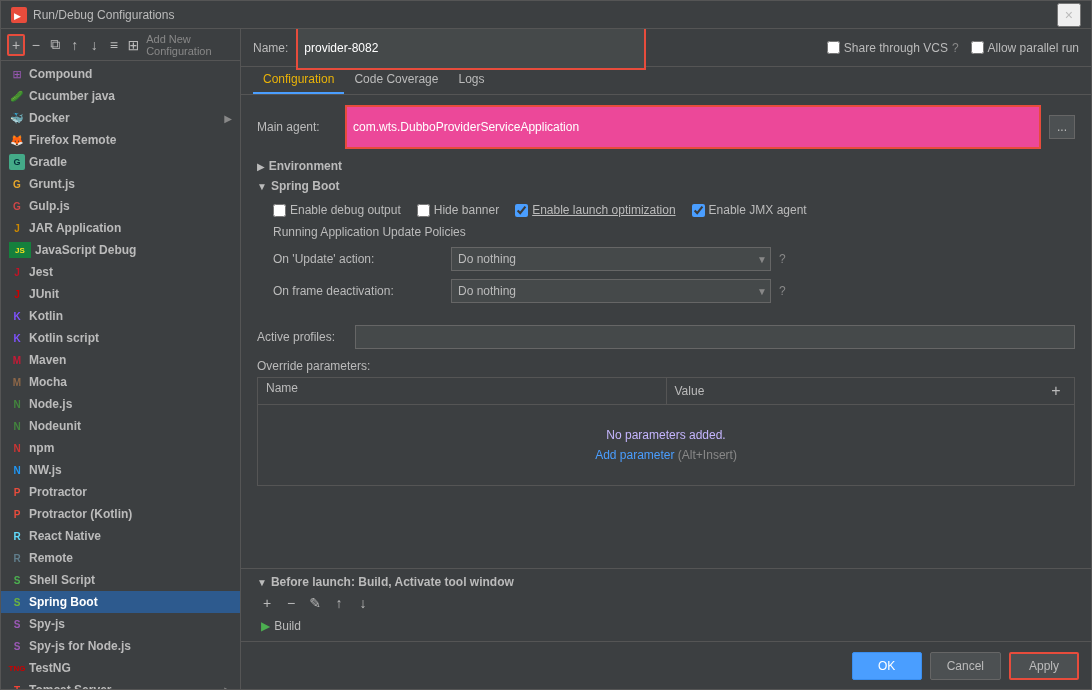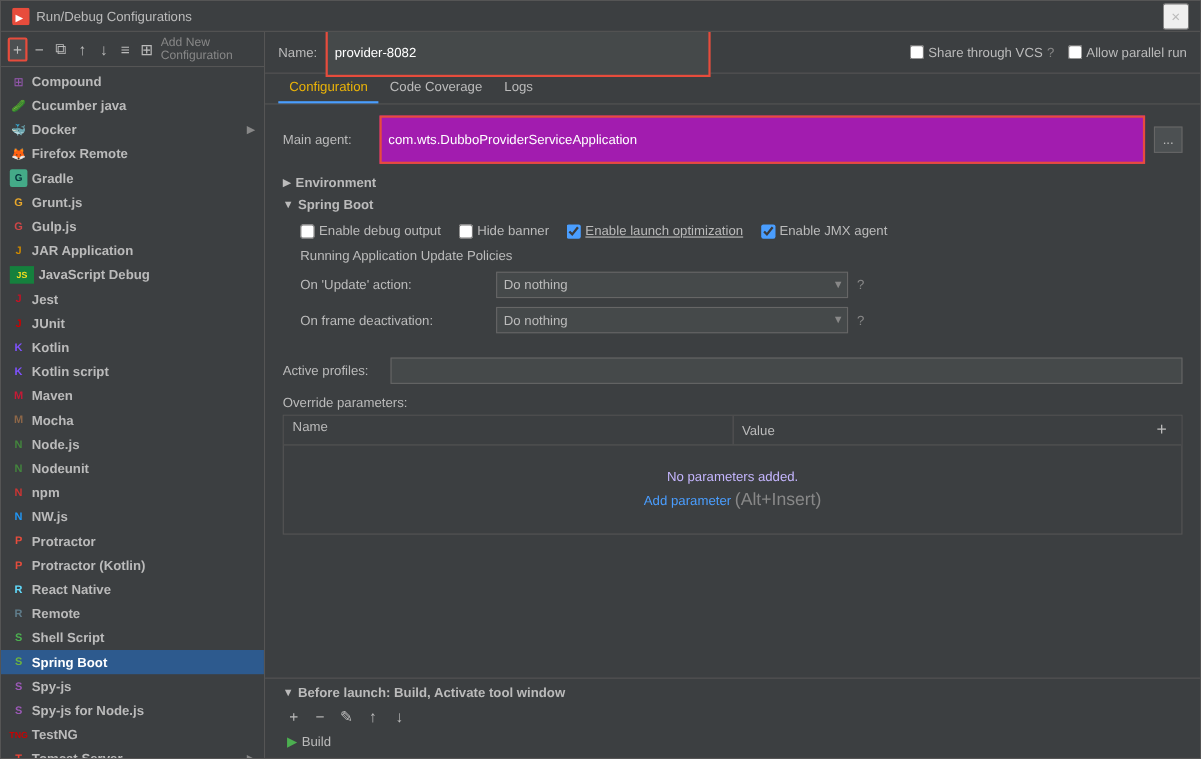--- a/index.html
+++ b/index.html
@@ -222,21 +222,21 @@
     
     .field-label {
       font-size: 12px;
       color: #bbbbbb;
       width: 80px;
       flex-shrink: 0;
     }
     
     .field-input {
       flex: 1;
-      background: #a21caf;
+      background: #ec4899;
       border: 1px solid #666;
       color: #ffffff;
       padding: 20px 6px;
       font-size: 12px;
       height: 36px;
       border: 2px solid #e74c3c;
     }
     
     .field-btn {
       width: 26px;
@@ -448,21 +448,21 @@
       color: #c4b5fd;
     }
     
     .add-param-link {
       font-size: 12px;
       color: #4a9eff;
       cursor: pointer;
     }
     
     .add-param-shortcut {
-      font-size: 16px;
+      font-size: 12px;
       color: #888;
     }
     
     .before-launch {
       border-top: 1px solid #555;
       padding: 6px 16px;
     }
     
     .before-launch-header {
       display: flex;
@@ -849,15 +849,20 @@
           <button class="bl-btn">✎</button>
           <button class="bl-btn">↑</button>
           <button class="bl-btn">↓</button>
         </div>
         <div class="bl-item">
           <span class="bl-icon">▶</span>
           <span class="bl-label">Build</span>
         </div>
       </div>
 
+      <div class="bottom-bar">
+        <button class="btn btn-ok">OK</button>
+        <button class="btn btn-cancel">Cancel</button>
+        <button class="btn btn-apply">Apply</button>
+      </div>
     </div>
   </div>
 </div>
 
 </body></html>

